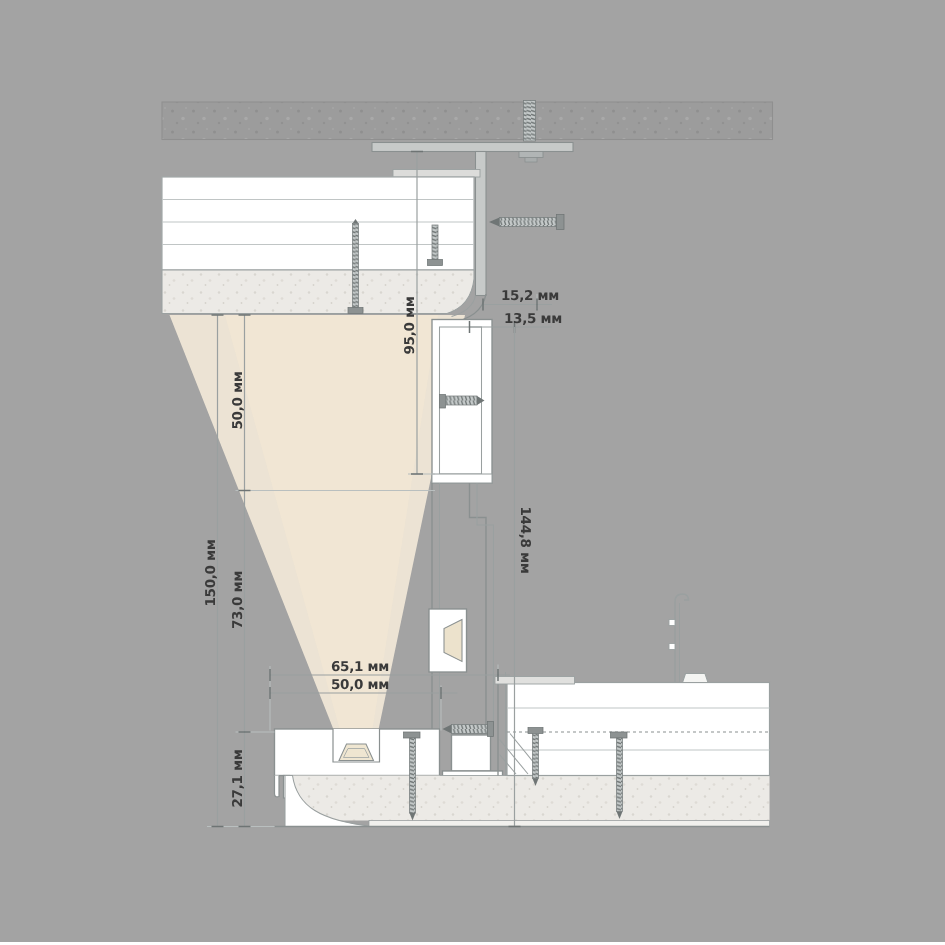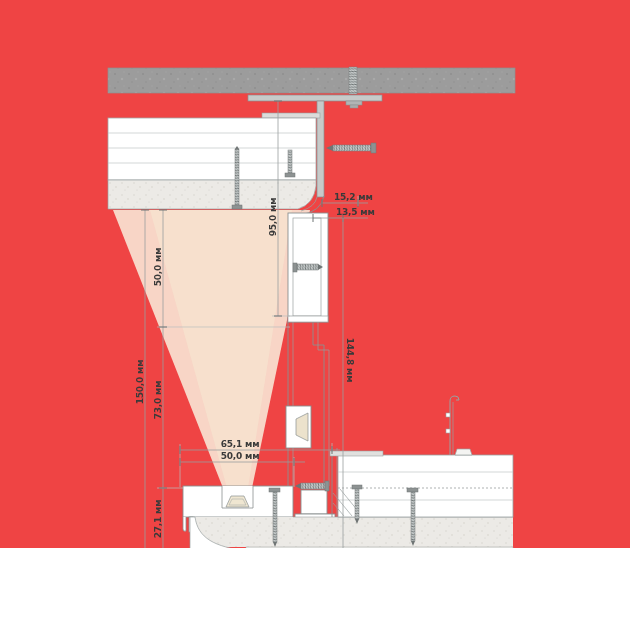--- a/index.html
+++ b/index.html
@@ -1,16 +1,16 @@
 <!DOCTYPE html>
 <html><head>
 <meta charset="utf-8">
 <style>
   html,body{margin:0;padding:0;background:#ffffff;}
-  .canvas{width:630px;height:548px;position:relative;background:#ef4444;overflow:hidden;
+  .canvas{width:630px;height:628px;position:relative;background:#a3a3a3;overflow:hidden;
           font-family:"DejaVu Sans", sans-serif;}
   svg{display:block;}
   .dtxt{font-family:"DejaVu Sans", sans-serif;font-size:9px;font-weight:600;
         fill:#3a3a3a;letter-spacing:-0.2px;}
   .dimline{stroke:#9aa0a0;stroke-width:0.8;fill:none;}
   .extline{stroke:#b9bfbf;stroke-width:0.7;fill:none;}
   .tick{stroke:#6e7474;stroke-width:1;}
   .metal{fill:#ffffff;stroke:#8a9090;stroke-width:0.9;}
   .metal2{fill:#ffffff;stroke:#9aa0a0;stroke-width:0.7;}
   .grayfill{fill:#c7cac9;stroke:#8a9090;stroke-width:0.7;}

